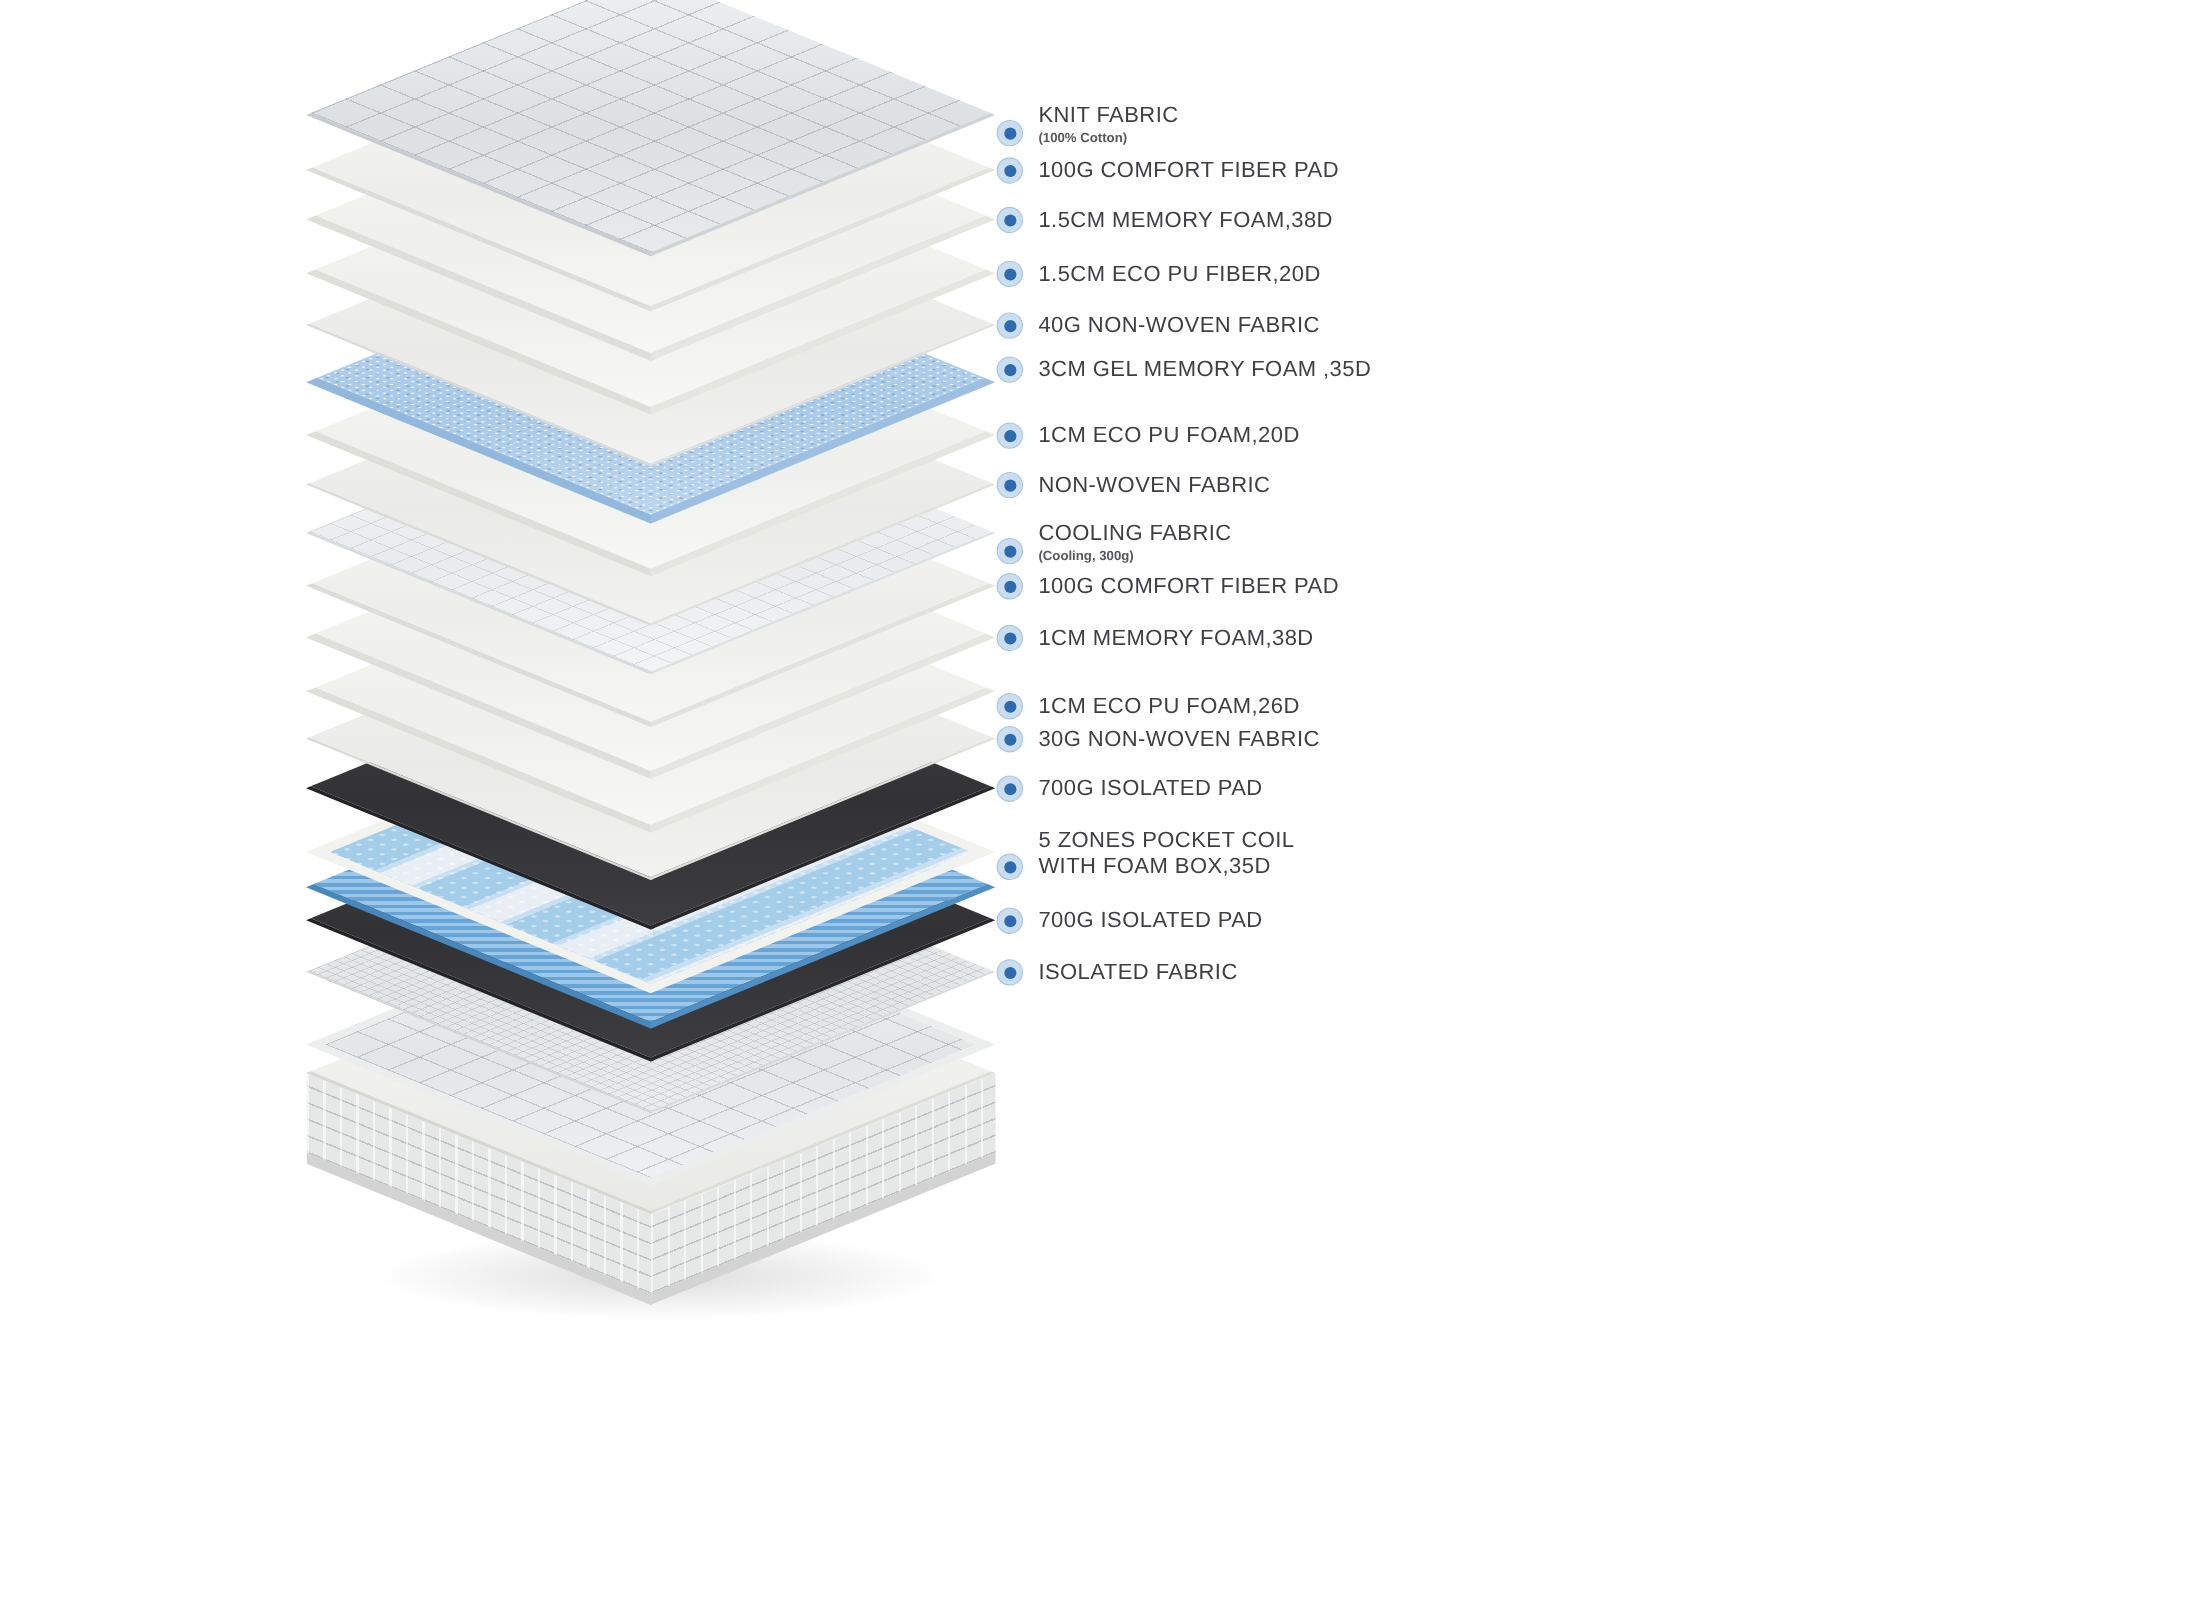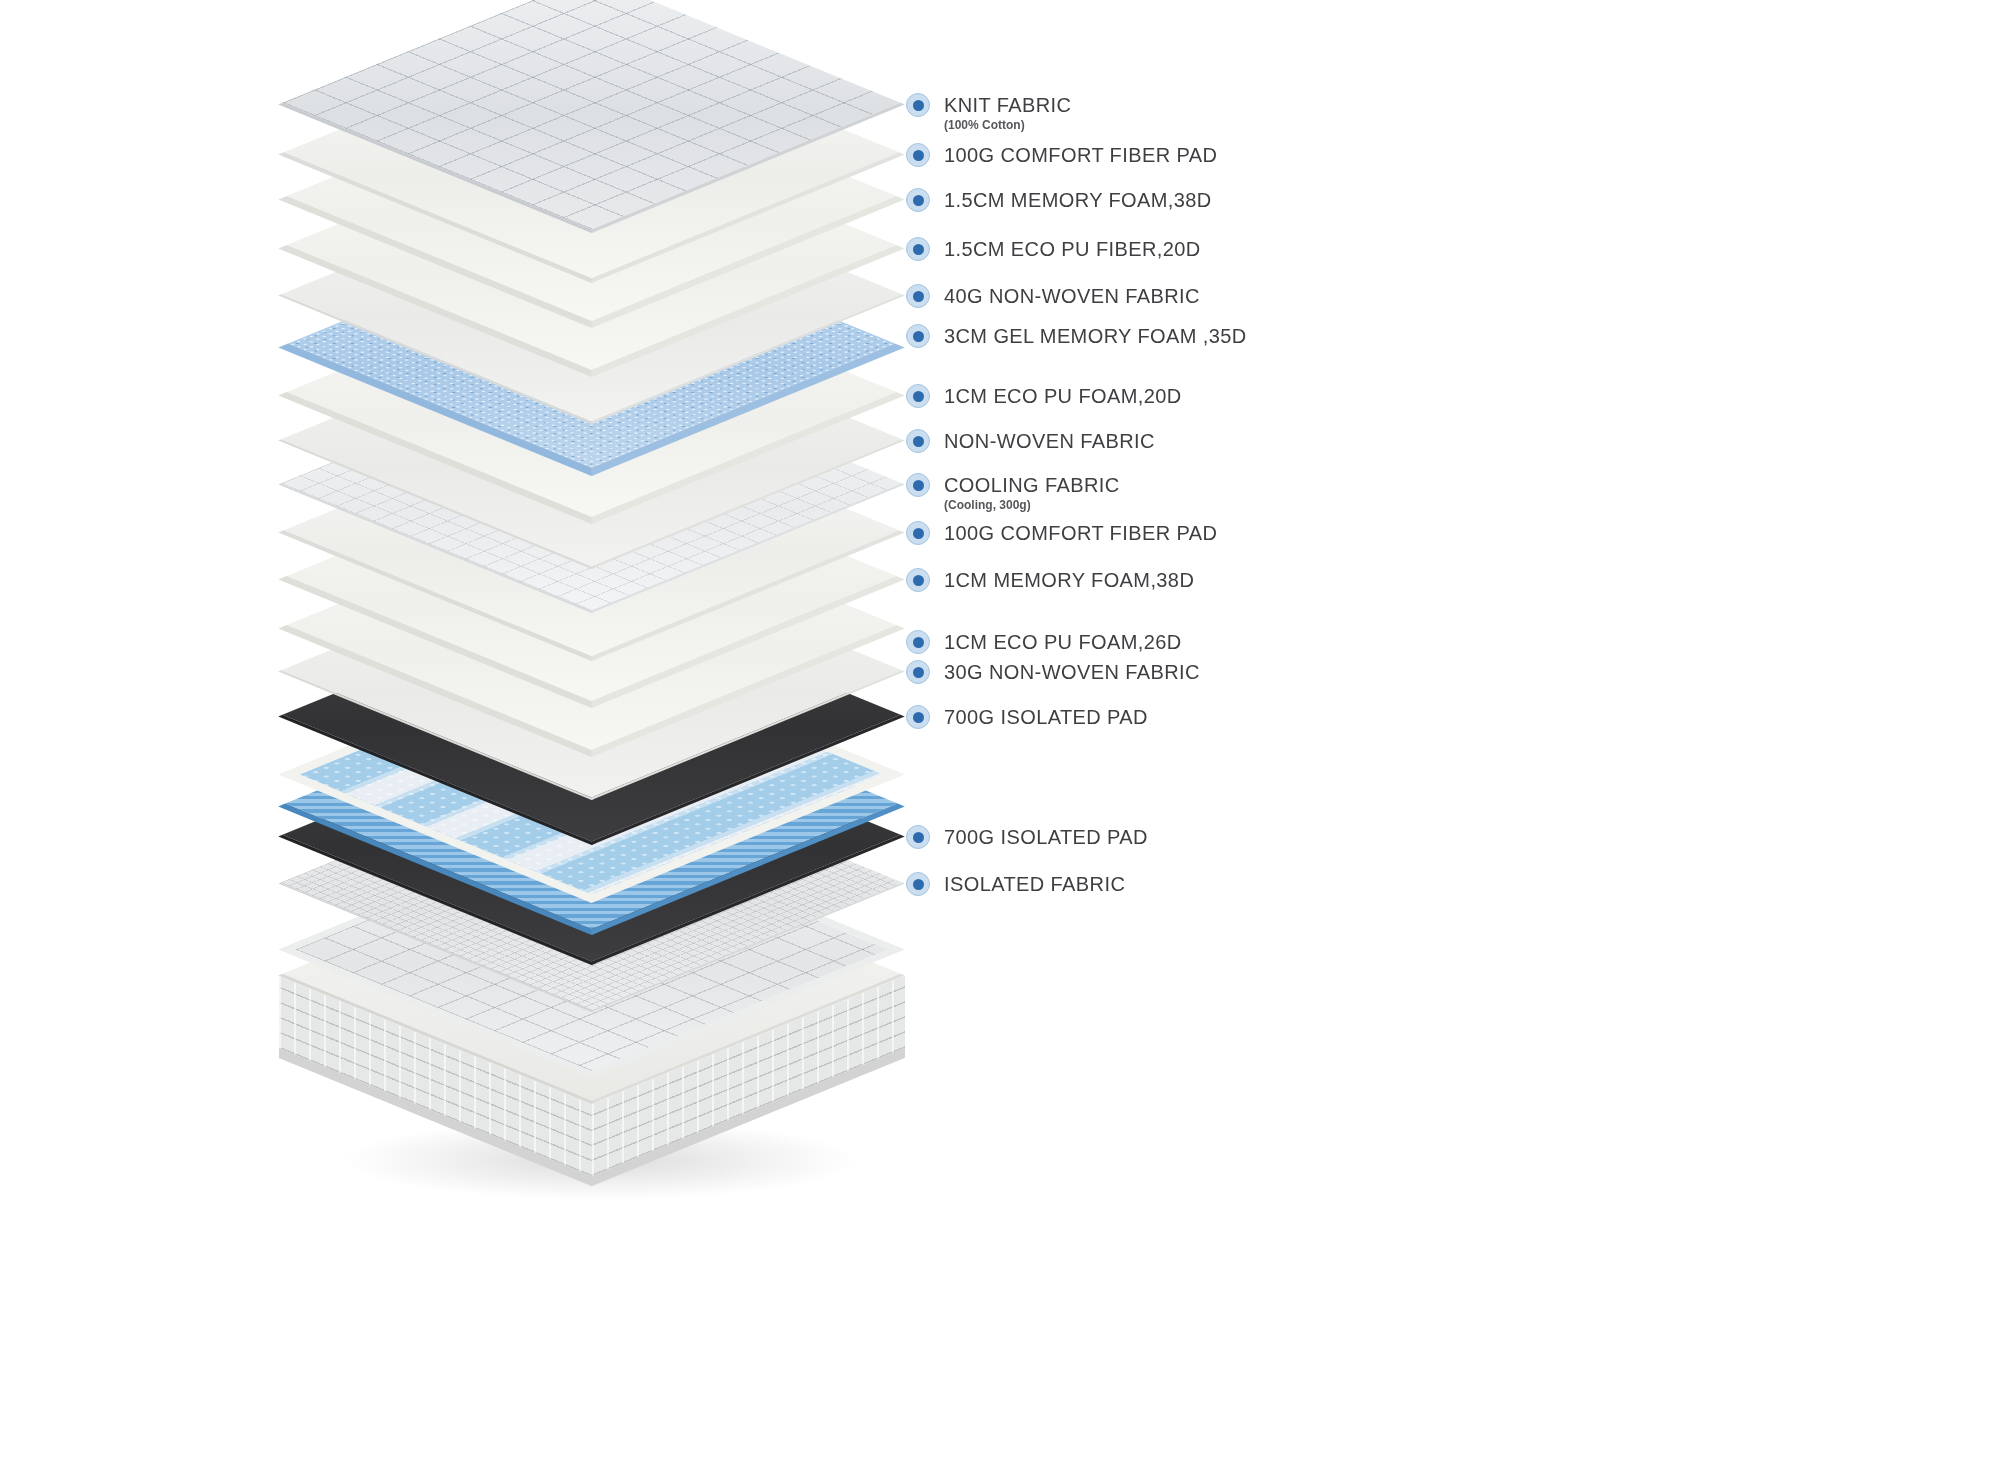--- a/index.html
+++ b/index.html
@@ -119,21 +119,21 @@
     left: 340px; top: 1120px; width: 520px; height: 80px;
     background: radial-gradient(ellipse at center, rgba(60,60,60,0.18), rgba(60,60,60,0) 70%);
     z-index: 30;
   }
 
   
   .label-row {
     position: absolute;
     left: 906px;
     display: flex;
-    align-items: flex-start;
+    align-items: flex-end;
     z-index: 90;
   }
   .bullet {
     width: 24px; height: 24px;
     border-radius: 50%;
     background: #cadeef;
     border: 1px solid #a6c4e0;
     display: flex; align-items: center; justify-content: center;
     flex: none;
     box-sizing: border-box;
@@ -311,20 +311,29 @@
 
   <div class="label-row" style="top:705px">
     <span class="bullet">
         <span class="bullet-inner"></span>
       </span>
     <div class="label-text">
         <div class="label-title">700G ISOLATED PAD</div>
       </div>
   </div>
 
+  <div class="label-row two-line" style="top:752px">
+    <span class="bullet">
+        <span class="bullet-inner"></span>
+      </span>
+    <div class="label-text">
+        <div class="label-title">5 ZONES POCKET COIL
+WITH FOAM BOX,35D</div>
+      </div>
+  </div>
 
   <div class="label-row" style="top:825px">
     <span class="bullet">
         <span class="bullet-inner"></span>
       </span>
     <div class="label-text">
         <div class="label-title">700G ISOLATED PAD</div>
       </div>
   </div>
 

